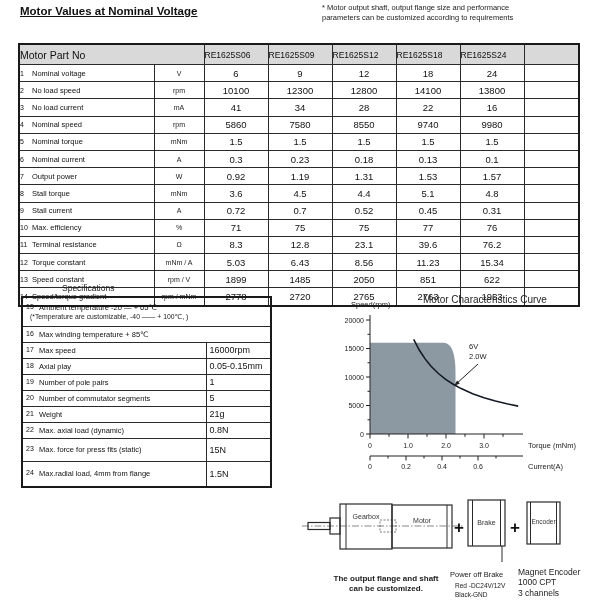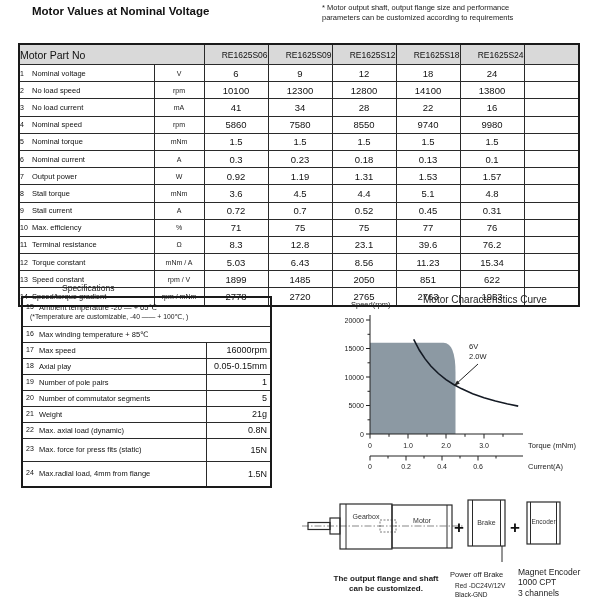--- a/index.html
+++ b/index.html
@@ -2,30 +2,30 @@
 <html><head>
 <meta charset="utf-8">
 <style>
   html,body{margin:0;padding:0;}
   body{
     width:600px;height:600px;background:#ffffff;position:relative;
     font-family:"Liberation Sans","DejaVu Sans",sans-serif;color:#111;
     -webkit-font-smoothing:antialiased;
   }
   .page{position:absolute;inset:0;overflow:hidden;}
-  .title{position:absolute;left:32px;top:5px;font-size:11.5px;font-weight:bold;}
+  .title{position:absolute;left:20px;top:5px;font-size:11.5px;font-weight:bold;text-decoration:underline;}
   .note{position:absolute;left:322px;top:3px;width:262px;font-size:7.5px;line-height:1.3;color:#222;}
 
   
   table.main{position:absolute;left:18px;top:22px;width:560px;border-collapse:collapse;
     table-layout:fixed;border:2px solid #1a1a1a;margin-top:21px;}
   table.main th,table.main td{border:1px solid #2a2a2a;padding:0;overflow:hidden;white-space:nowrap;}
   table.main thead th{background:#d9d9d9;height:19px;font-weight:normal;}
   th.partno-label{text-align:left;padding-left:6px;font-size:10.5px;}
-  th.part{font-size:8.5px;text-align:right;}
+  th.part{font-size:8.5px;text-align:left;}
   table.main tbody td{height:16.2px;}
   td.rowlabel{font-size:7.5px;text-align:left;padding-left:4px;}
   td.rowlabel .num{display:inline-block;width:12px;font-size:7px;}
   td.unit{font-size:7px;text-align:center;color:#222;}
   td.val{font-size:9.5px;text-align:center;}
 
   
   .spec-heading{position:absolute;left:62px;top:283px;font-size:8.5px;color:#222;}
   .chart-heading{position:absolute;left:387px;top:294px;font-size:10px;color:#222;padding-left:36px;}
 
@@ -33,21 +33,21 @@
   table.spec{position:absolute;left:21px;top:296px;width:249px;border-collapse:collapse;
     table-layout:fixed;border:2px solid #1a1a1a;}
   table.spec td{border:1px solid #2a2a2a;padding:1px 3px;overflow:hidden;}
   table.spec tr{height:16px;}
   table.spec tr:first-child{height:29px;}
   table.spec tr:nth-child(9){height:23px;}
   table.spec tr:nth-child(10){height:26px;}
   td.spec-label{font-size:7.5px;text-align:left;}
   td.spec-label .num{display:inline-block;width:13px;font-size:7px;vertical-align:top;}
   .spec-note{font-size:6.8px;color:#222;margin-top:1px;padding-left:4px;}
-  td.spec-value{font-size:9px;text-align:right;}
+  td.spec-value{font-size:9px;text-align:left;}
 
   
   #chart{position:absolute;left:345px;top:296px;width:250px;height:185px;}
   #chart .ax{stroke:#222;stroke-width:1;fill:none;}
   #chart .tl{font-size:7px;fill:#222;}
   #chart .tl2{font-size:7.5px;fill:#222;}
 
   
   #diagram{position:absolute;left:300px;top:496px;}
   #diagram .ol{fill:none;stroke:#2a2a2a;stroke-width:1.2;}

